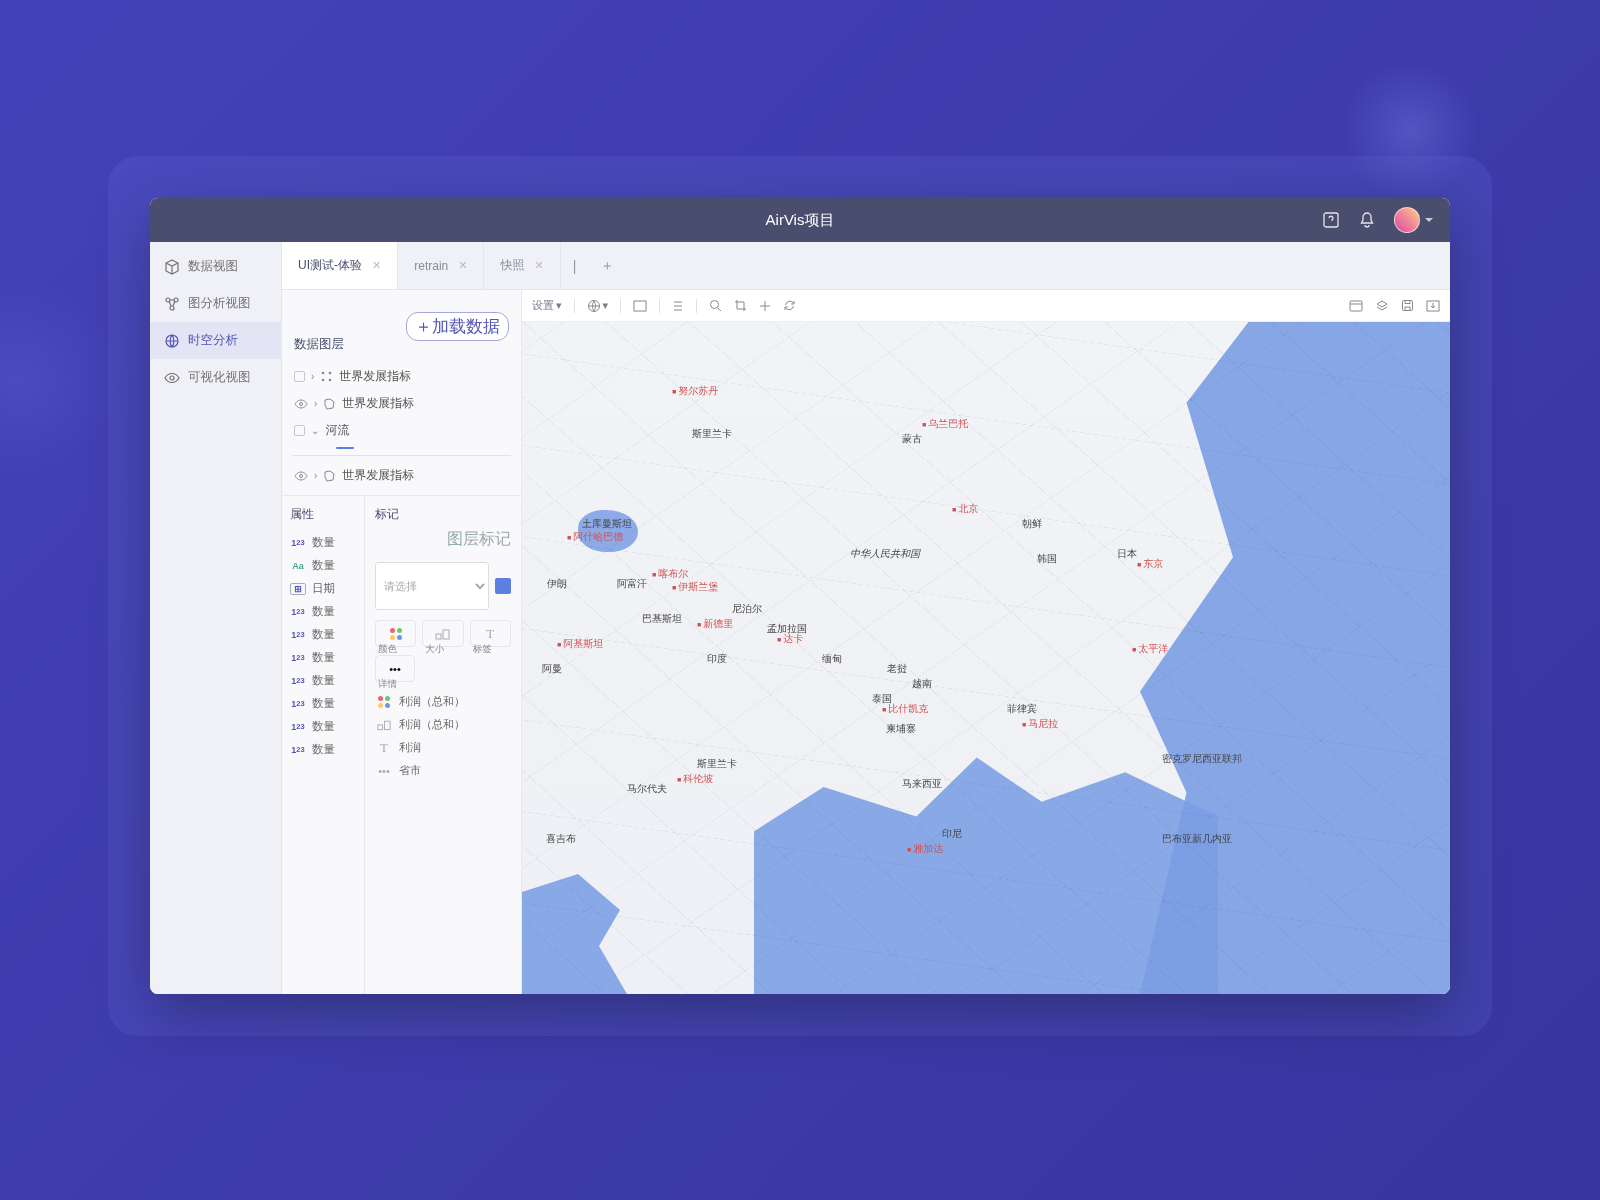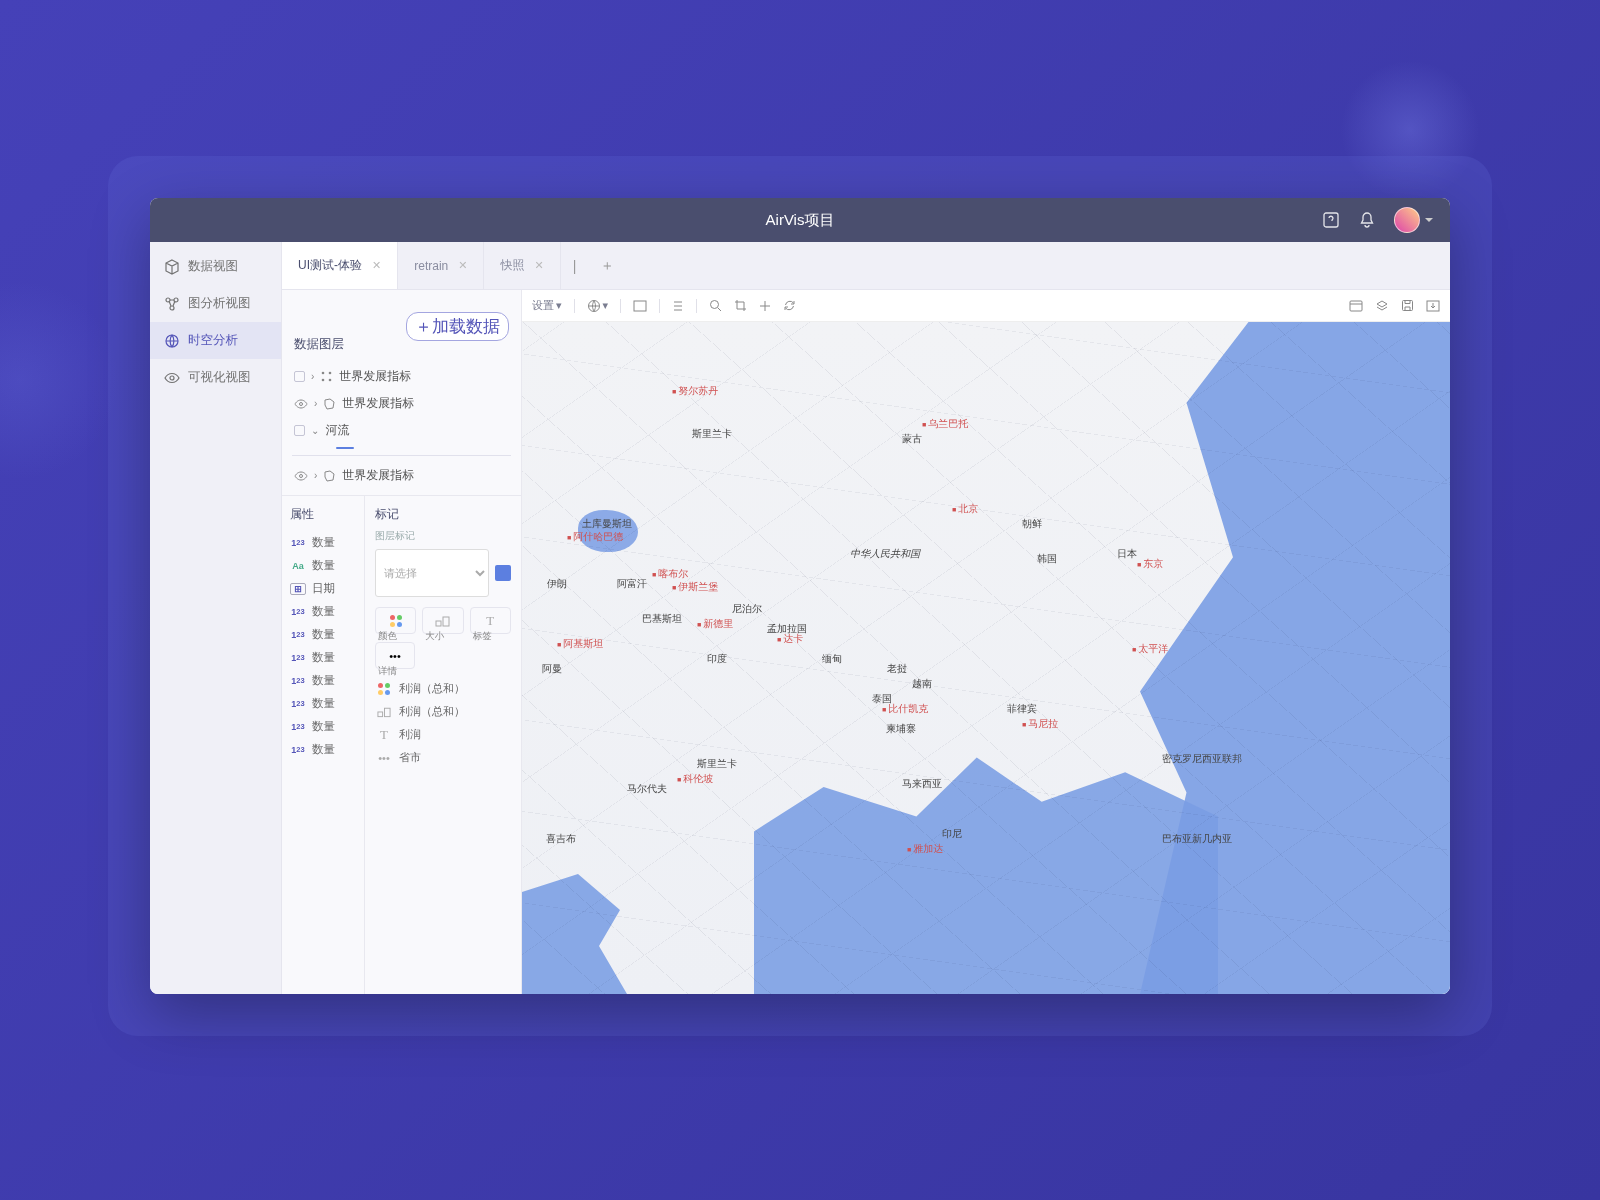--- a/index.html
+++ b/index.html
@@ -49,21 +49,21 @@
 
 .split { flex:1; display:flex; min-height:0; border-top:1px solid #e8e8ef; }
 .attrs { width:82px; padding:10px 8px; }
 .attrs .h { font-size:12px; color:#4a4e6e; font-weight:500; margin-bottom:8px; }
 .attr { display:flex; align-items:center; gap:6px; font-size:11.5px; color:#666; padding:4px 0; cursor:pointer; }
 .attr .at { width:16px; height:12px; font-size:9px; font-weight:600; display:flex; align-items:center; justify-content:center; border-radius:2px; }
 .at.num { color:#5455b8; } .at.str { color:#4a8; } .at.date { color:#5455b8; border:1px solid #aab; }
 
 .marks { flex:1; border-left:1px solid #e8e8ef; padding:10px 10px; font-size:11px; }
 .marks .h { font-size:12px; color:#4a4e6e; font-weight:500; margin-bottom:6px; }
-.marks .sub { font-size:10px; color:#9aa; text-align:left; margin-bottom:6px; }
+.marks .sub { font-size:16px; color:#9aa; text-align:right; margin-bottom:12px; }
 .sel { display:flex; align-items:center; gap:6px; margin-bottom:10px; }
 .sel select { flex:1; font-size:11px; padding:16px 4px; border:1px solid #ddd; border-radius:3px; color:#aaa; background:#fff; }
 .sw { width:16px; height:16px; background:#5c7fe0; border-radius:2px; }
 .mgrid { display:flex; gap:6px; margin-bottom:8px; }
 .mcell { flex:1; border:1px solid #e5e5ee; border-radius:4px; padding:5px 2px 3px; text-align:center; cursor:pointer; }
 .mcell .mi { height:15px; display:flex; align-items:center; justify-content:center; margin-bottom:2px; }
 .mcell .ml { font-size:9.5px; color:#888; }
 .dots4 { display:grid; grid-template-columns:5px 5px; gap:2px; }
 .dots4 span { width:5px; height:5px; border-radius:50%; }
 .mdrop { display:flex; align-items:center; gap:8px; padding:4px 2px; font-size:11px; color:#666; cursor:pointer; }

